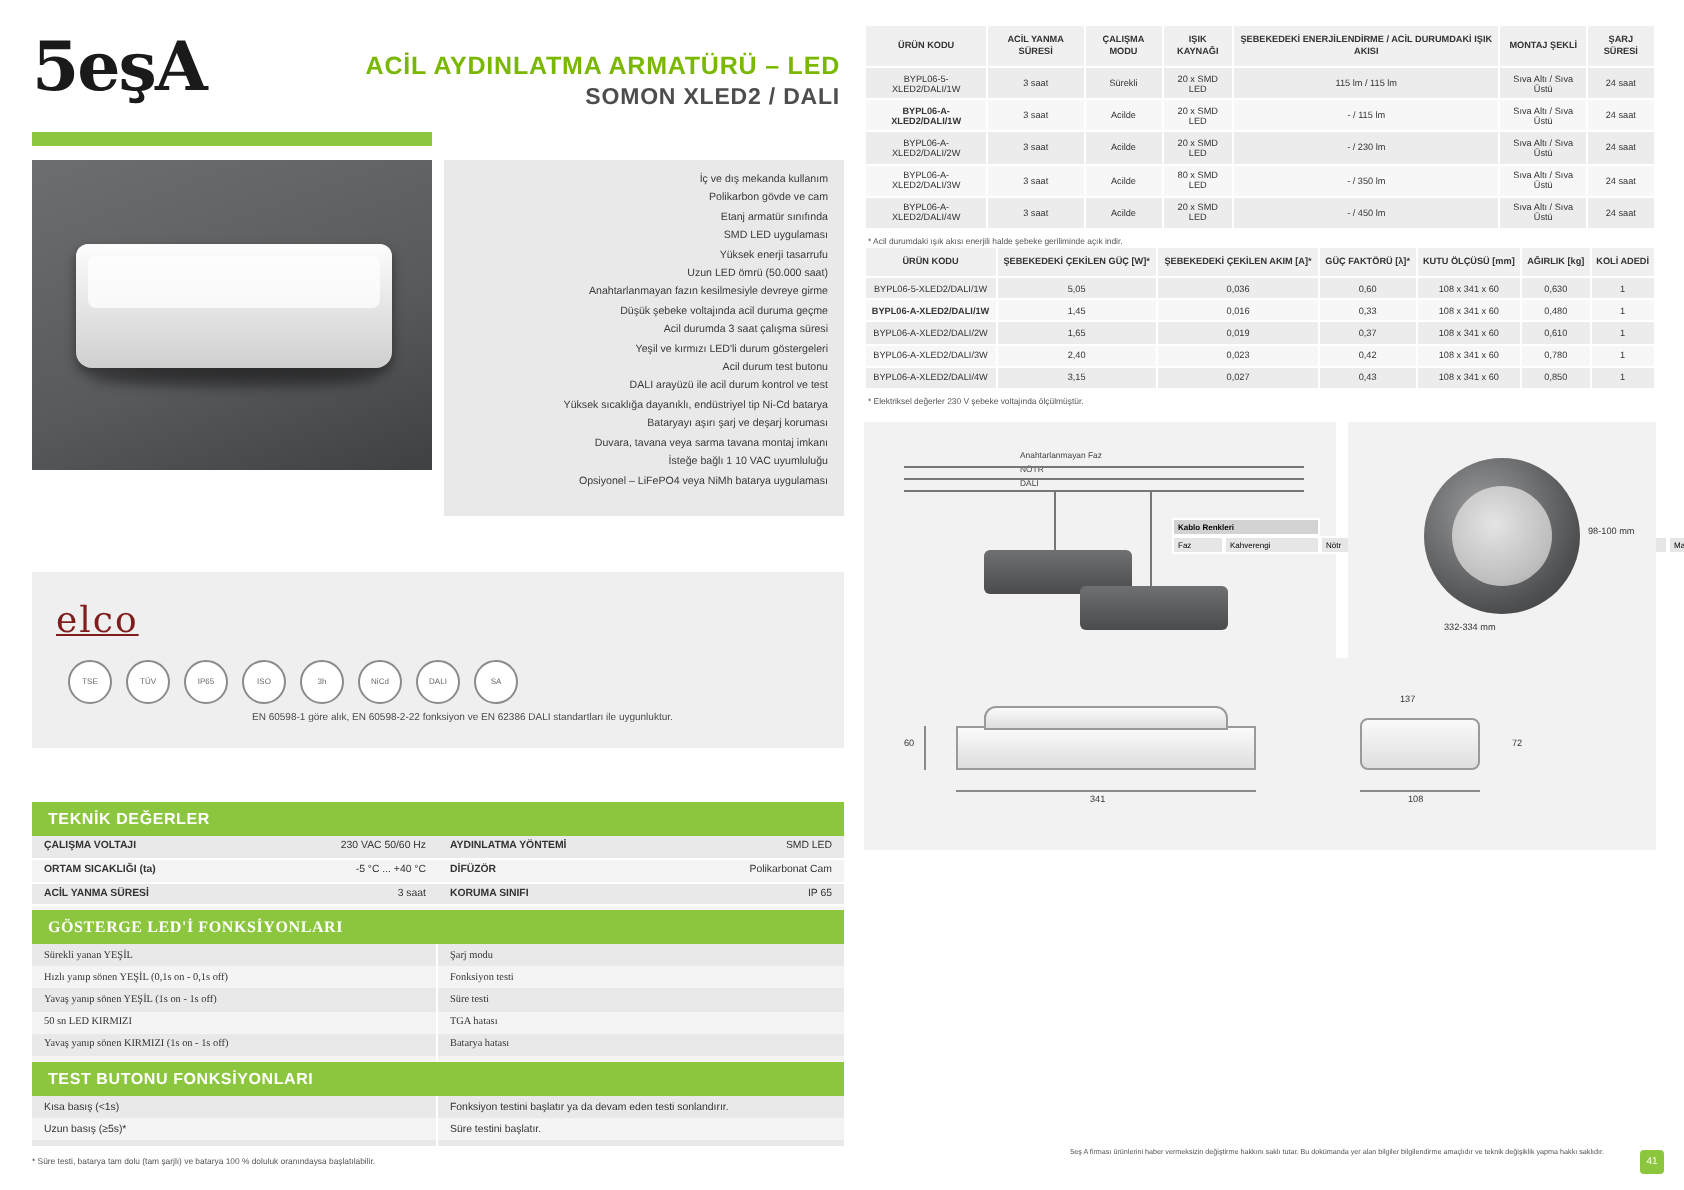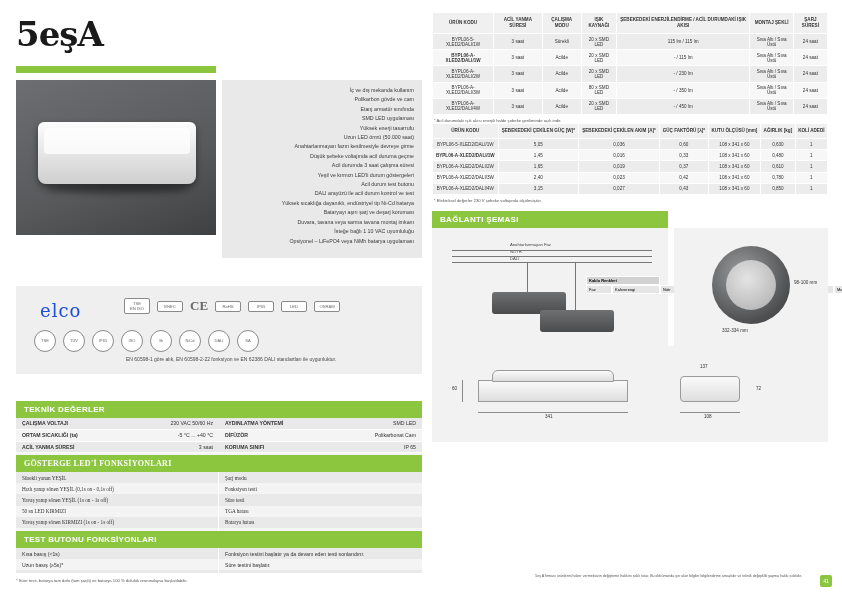--- a/index.html
+++ b/index.html
@@ -58,22 +58,22 @@
   .features li {
     list-style: none; text-align: right; font-size: 5.3px; color: #3a3a3a;
     line-height: 9.4px; white-space: nowrap;
   }
 
   .brands {
     position: absolute; left: 16px; top: 286px; width: 406px; height: 88px;
     background: #efefef;
   }
   .elco {
-    position:absolute; left: 24px; top: 14px; font-size: 18px; color: #1d4ed8;
-    font-family: "DejaVu Serif", serif; letter-spacing: 1px;
+    position:absolute; left: 12px; top: 14px; font-size: 18px; color: #7f1d1d;
+    font-family: "DejaVu Serif", serif; letter-spacing: 1px; text-decoration: underline;
   }
   .badge-row1 { position: absolute; left: 108px; top: 12px; display: flex; gap: 7px; align-items: center; }
   .badge-row2 { position: absolute; left: 18px; top: 44px; display: flex; gap: 7px; align-items: center; }
   .bdg {
     border: 1px solid #8a8a8a; color: #6a6a6a; font-size: 4.2px; text-align: center;
     padding: 2px 3px; line-height: 5px; border-radius: 2px; background:#fff;
     min-width: 26px;
   }
   .bdg-circ {
     width: 22px; height: 22px; border-radius: 50%; border: 1px solid #8a8a8a;
@@ -194,20 +194,24 @@
 </style>
 </head>
 <body>
 
 <div class="page">
 
   <div class="logo">
     <span>5eş</span><span class="a">A</span>
   </div>
 
+  <div class="title-block">
+    <div class="title-main">ACİL AYDINLATMA ARMATÜRÜ – LED</div>
+    <div class="title-sub">SOMON XLED2 / DALI</div>
+  </div>
 
   <div class="greenbar-left"></div>
 
   <div class="product-img">
     <div class="lamp-shadow"></div>
     <div class="lamp-body"></div>
   </div>
 
   <div class="features">
     <ul id="feature-ul">
@@ -226,29 +230,20 @@
         <li>Yüksek sıcaklığa dayanıklı, endüstriyel tip Ni-Cd batarya</li>
         <li>Bataryayı aşırı şarj ve deşarj koruması</li>
         <li>Duvara, tavana veya sarma tavana montaj imkanı</li>
         <li>İsteğe bağlı 1 10 VAC uyumluluğu</li>
         <li>Opsiyonel – LiFePO4 veya NiMh batarya uygulaması</li>
       </ul>
   </div>
 
   <div class="brands">
     <div class="elco">elco</div>
-    <div class="badge-row1">
-      <span class="bdg">TSE<br>EN ISO</span>
-      <span class="bdg">ENEC</span>
-      <span class="ce">CE</span>
-      <span class="bdg">RoHS</span>
-      <span class="bdg">IP65</span>
-      <span class="bdg">LED</span>
-      <span class="bdg">OSRAM</span>
-    </div>
     <div class="badge-row2">
       <span class="bdg-circ">TSE</span>
       <span class="bdg-circ">TÜV</span>
       <span class="bdg-circ">IP65</span>
       <span class="bdg-circ">ISO</span>
       <span class="bdg-circ">3h</span>
       <span class="bdg-circ">NiCd</span>
       <span class="bdg-circ">DALI</span>
       <span class="bdg-circ">SA</span>
     </div>
@@ -479,23 +474,20 @@
             <td>0,43</td>
             <td>108 x 341 x 60</td>
             <td>0,850</td>
             <td>1</td>
           </tr>
         </tbody>
     </table>
     <div class="note">* Elektriksel değerler 230 V şebeke voltajında ölçülmüştür.</div>
 
     <div class="diagram-head-row">
-      <div class="h1">
-          <div class="sec-head">BAĞLANTI ŞEMASI</div>
-        </div>
       <div class="h2"></div>
     </div>
 
     <div class="diagram-body">
       <div class="diag-left">
         <div class="lbl-sm" style="left:78px; top:14px;">Anahtarlanmayan Faz</div>
         <div class="lbl-sm" style="left:78px; top:21px;">NÖTR</div>
         <div class="lbl-sm" style="left:78px; top:28px;">DALI</div>
         <div class="wire" style="left:20px; top:22px; width:200px; height:1px;"></div>
         <div class="wire" style="left:20px; top:28px; width:200px; height:1px;"></div>

